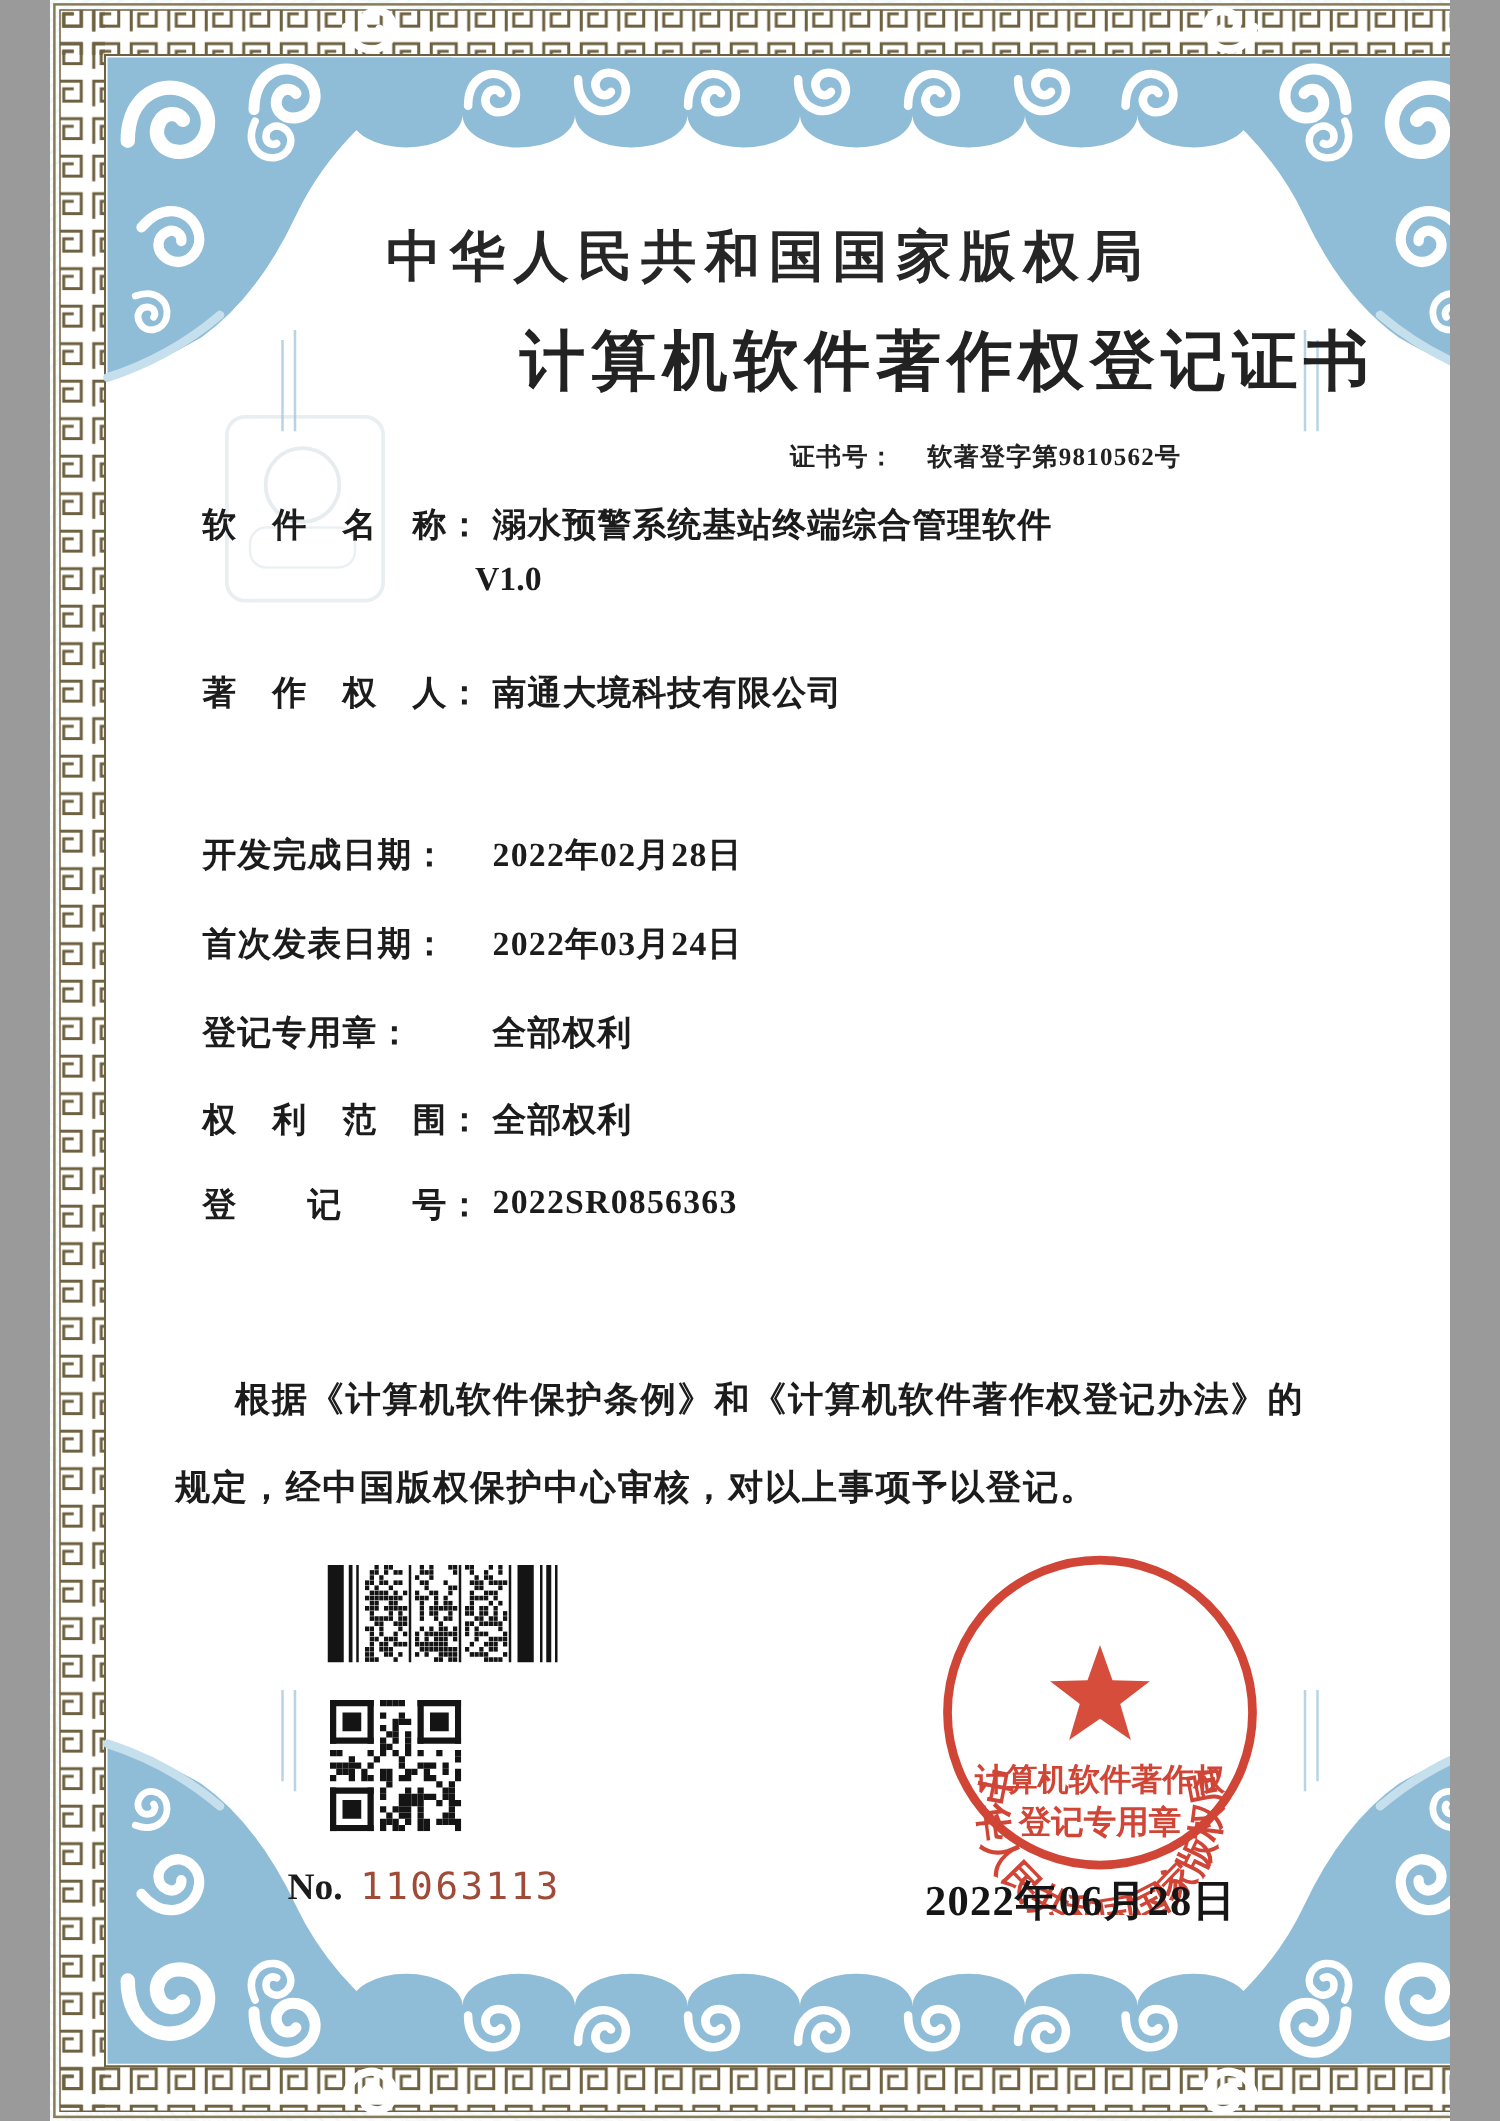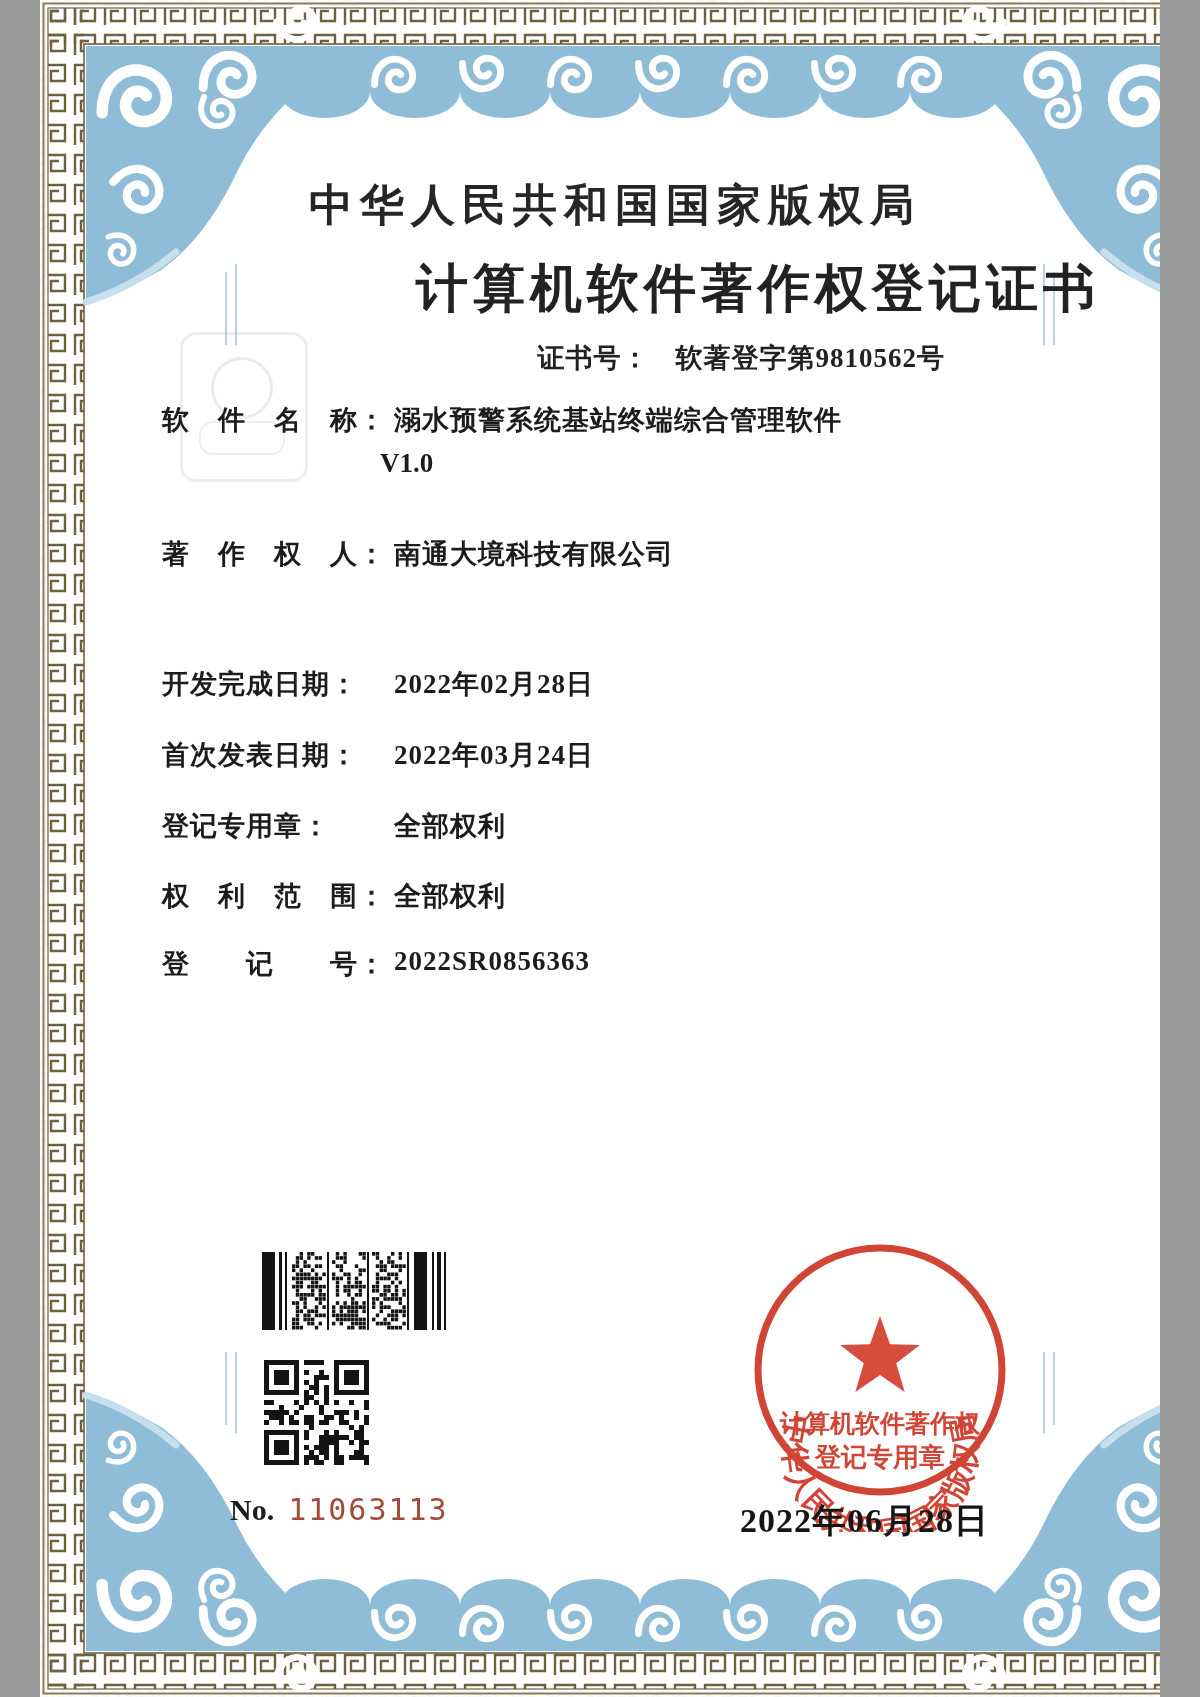--- a/index.html
+++ b/index.html
@@ -15,21 +15,21 @@
   .deco{position:absolute;left:0;top:0;width:1200px;height:1697px;pointer-events:none;}
   .authority{
     position:absolute;left:90px;width:970px;top:176px;text-align:center;
     font-size:44px;font-weight:900;letter-spacing:7px;color:#262626;
   }
   .cert-title{
     position:absolute;left:90px;width:970px;top:254px;text-align:right;
     font-size:52px;font-weight:900;letter-spacing:5px;color:#222;
   }
   .cert-no{
-    position:absolute;top:340px;right:215px;font-size:27px;font-weight:700;color:#222;
+    position:absolute;top:352px;right:215px;font-size:20px;font-weight:700;color:#222;
     letter-spacing:1px;
   }
   .cert-no .val{margin-left:26px;}
   .row{position:absolute;left:122px;width:940px;font-size:27px;}
   .row .lbl{position:absolute;left:0;top:0;font-weight:800;letter-spacing:1px;white-space:pre;}
   .row .val{position:absolute;left:232px;top:0;font-weight:600;letter-spacing:1px;white-space:pre;}
   .row .val2{position:absolute;left:218px;top:46px;font-weight:600;}
   .statement{position:absolute;left:100px;width:960px;font-size:28px;font-weight:600;letter-spacing:1.5px;line-height:70px;}
   .statement .l1{text-indent:48px;}
   .serial{position:absolute;left:190px;top:1492px;font-size:30px;font-weight:700;}
@@ -144,20 +144,24 @@
   </div>
   <div class="row" style="top:878px">
     <span class="lbl">权　利　范　围：</span>
     <span class="val">全部权利</span>
   </div>
   <div class="row" style="top:946px">
     <span class="lbl">登　　记　　号：</span>
     <span class="val">2022SR0856363</span>
   </div>
 
+  <div class="statement" style="top:1086px">
+    <div class="l1">根据《计算机软件保护条例》和《计算机软件著作权登记办法》的</div>
+    <div class="l2">规定，经中国版权保护中心审核，对以上事项予以登记。</div>
+  </div>
 
   <svg class="barcode" id="barcode" width="192" height="78" viewBox="0 0 192 78" xmlns="http://www.w3.org/2000/svg">
       <rect x="0" y="0" width="13" height="78" fill="#141414"></rect>
       <rect x="17" y="0" width="3" height="78" fill="#141414"></rect>
       <rect x="23" y="0" width="2" height="78" fill="#141414"></rect>
       <rect x="30" y="12.299999999999999" width="3.4" height="3.7" fill="#141414"></rect>
       <rect x="30" y="16.4" width="3.4" height="3.7" fill="#141414"></rect>
       <rect x="30" y="24.599999999999998" width="3.4" height="3.7" fill="#141414"></rect>
       <rect x="30" y="32.8" width="3.4" height="3.7" fill="#141414"></rect>
       <rect x="30" y="49.199999999999996" width="3.4" height="3.7" fill="#141414"></rect>

